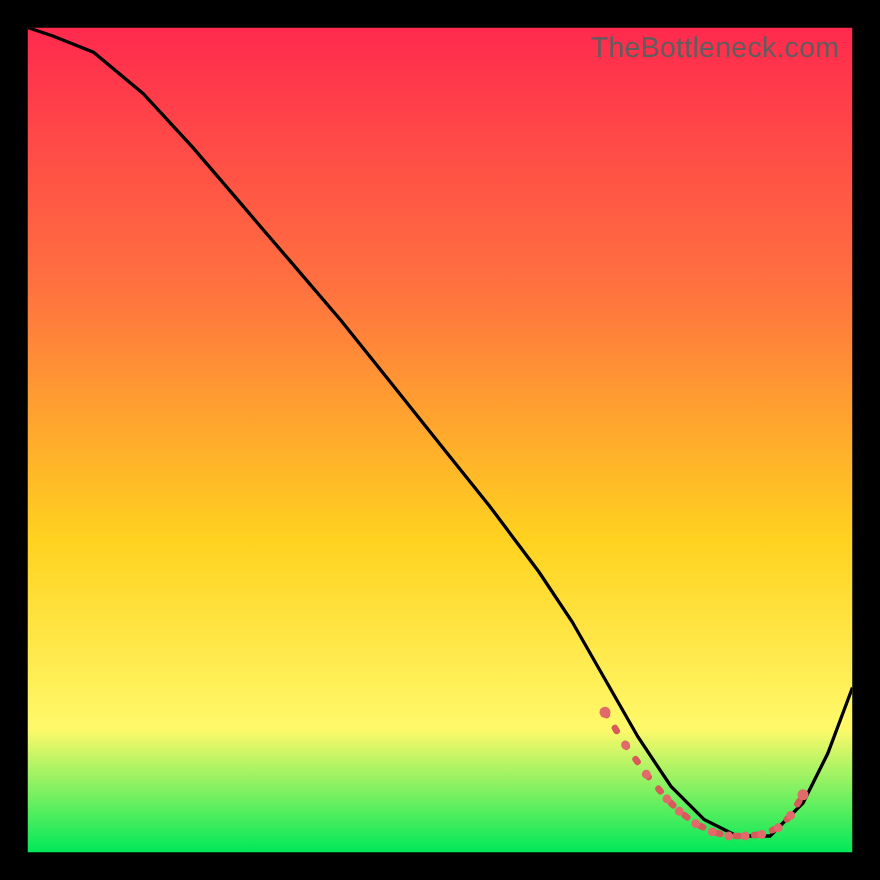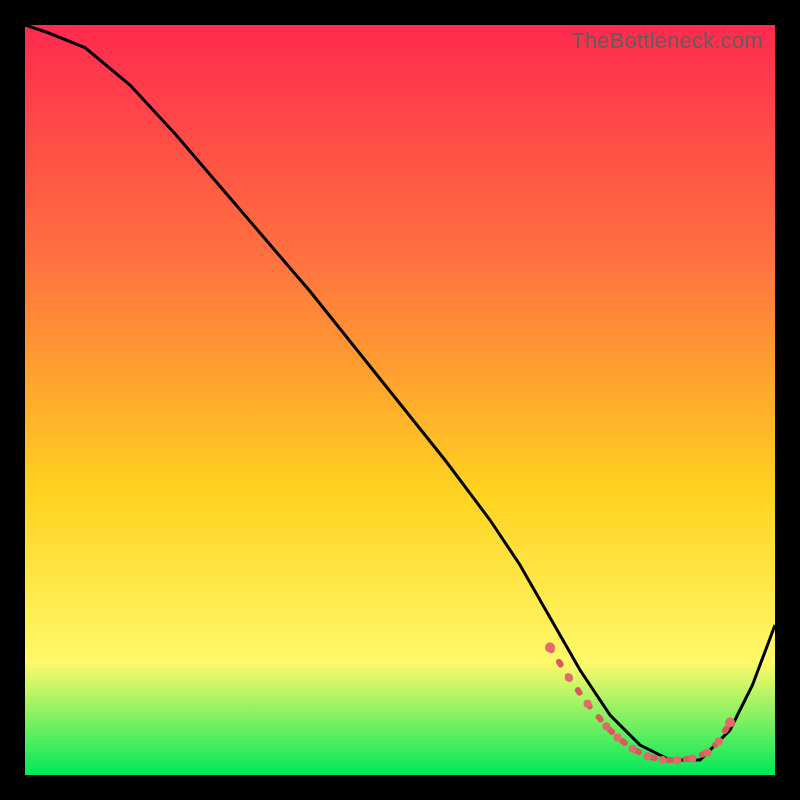--- a/index.html
+++ b/index.html
@@ -24,21 +24,21 @@
     left: 0;
     top: 0;
     width: 750px;
     height: 750px;
   }
   .watermark {
     position: absolute;
     top: 3px;
     right: 12px;
     color: #5e5e5e;
-    font-size: 22px;
+    font-size: 26px;
     font-weight: 500;
     letter-spacing: 0.2px;
   }
 </style>
 </head>
 <body>
 
 <div class="frame">
   <svg class="plot-area" viewBox="0 0 750 750" preserveAspectRatio="none">
     <defs>

